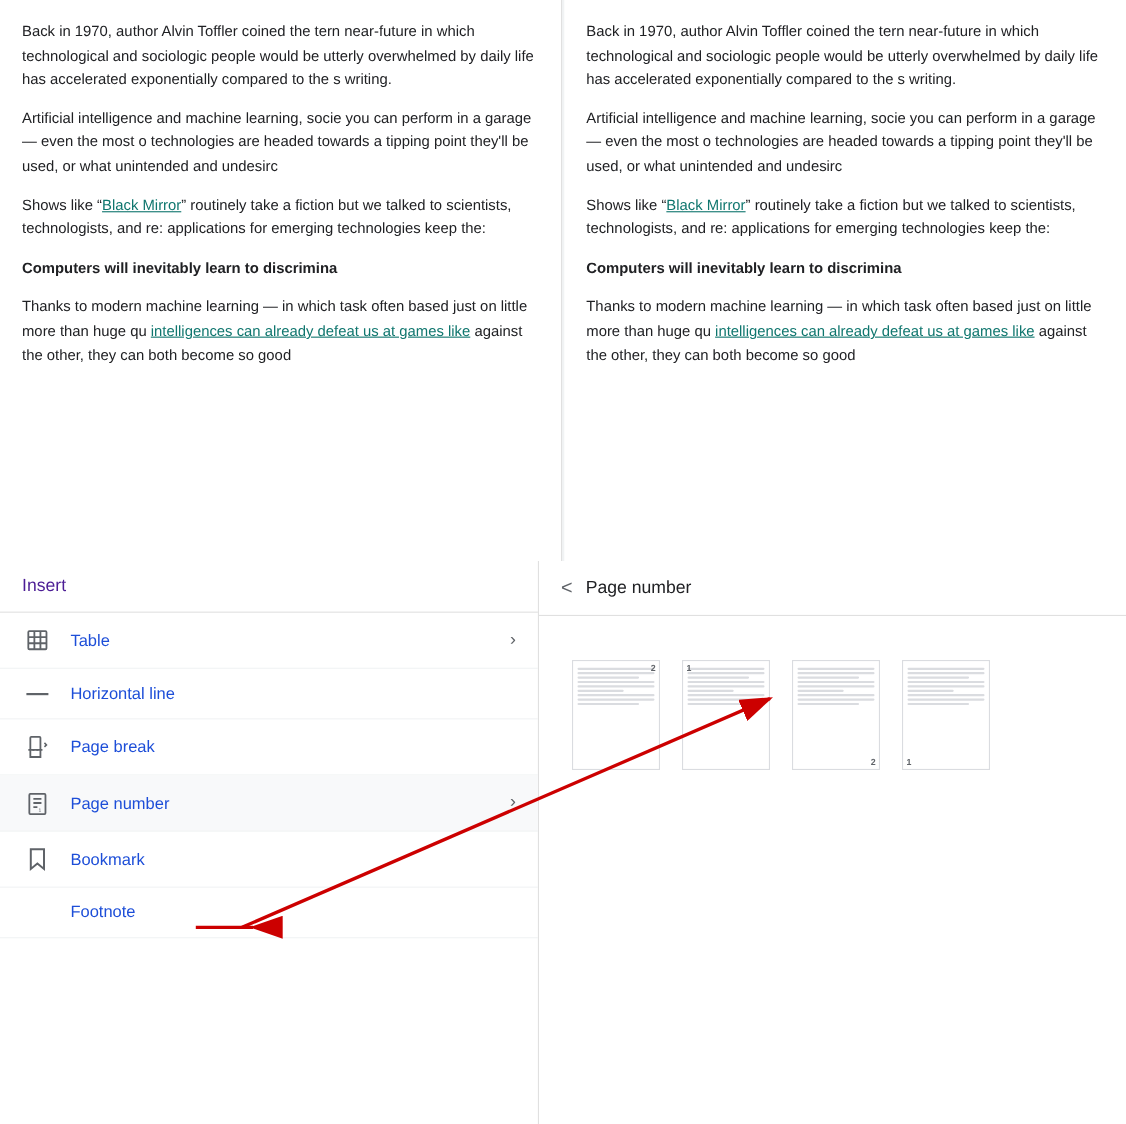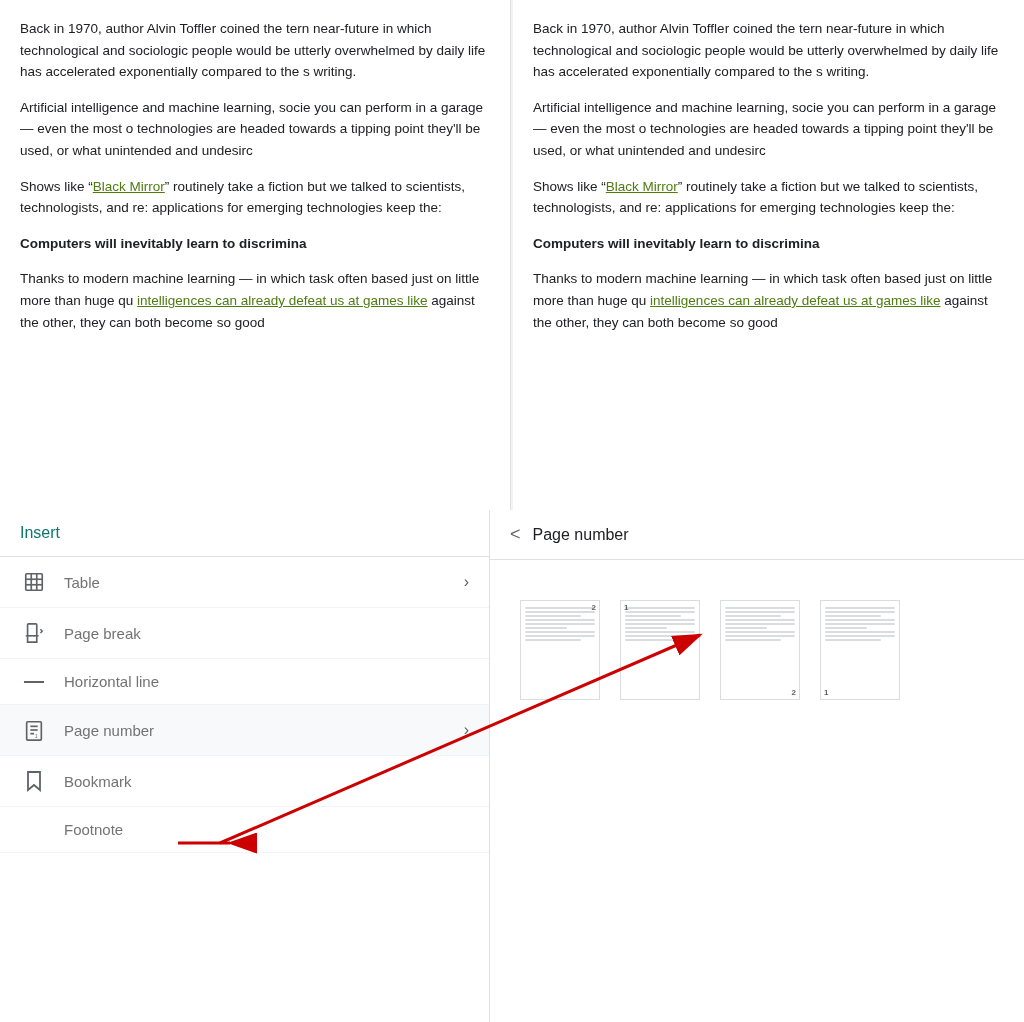--- a/index.html
+++ b/index.html
@@ -39,21 +39,21 @@
       font-size: 13.5px;
       line-height: 1.6;
       color: #202124;
     }
 
     .doc-text p {
       margin-bottom: 14px;
     }
 
     .doc-text a {
-      color: #4d7c0f;
+      color: #0f766e;
       text-decoration: underline;
     }
 
     .doc-text strong {
       font-weight: bold;
     }
 
     
     .bottom-area {
       display: flex;
@@ -68,21 +68,21 @@
       border-right: 1px solid #e0e0e0;
       background: #fff;
       display: flex;
       flex-direction: column;
     }
 
     .insert-header {
       padding: 14px 20px;
       font-size: 16px;
       font-weight: 400;
-      color: #0f766e;
+      color: #4c1d95;
       border-bottom: 1px solid #e0e0e0;
     }
 
     .menu-item {
       display: flex;
       align-items: center;
       padding: 14px 20px;
       border-bottom: 1px solid #f1f3f4;
       cursor: pointer;
       position: relative;
@@ -94,21 +94,21 @@
       display: flex;
       align-items: center;
       justify-content: center;
       color: #5f6368;
       font-size: 18px;
       flex-shrink: 0;
     }
 
     .menu-label {
       font-size: 15px;
-      color: #737373;
+      color: #1d4ed8;
       flex: 1;
     }
 
     .menu-arrow {
       color: #5f6368;
       font-size: 16px;
     }
 
     
     .hline-icon {
@@ -290,35 +290,35 @@
           <line x1="9" y1="3" x2="9" y2="21"></line>
           <line x1="15" y1="3" x2="15" y2="21"></line>
         </svg>
       </div>
       <span class="menu-label">Table</span>
       <span class="menu-arrow">›</span>
     </div>
 
     <div class="menu-item">
       <div class="menu-icon">
+        <div class="hline-icon"></div>
+      </div>
+      <span class="menu-label">Horizontal line</span>
+    </div>
+
+    <div class="menu-item">
+      <div class="menu-icon">
         <svg class="pagebreak-icon-svg" viewBox="0 0 24 24" fill="none" stroke="#5f6368" stroke-width="1.8">
           <rect x="5" y="2" width="10" height="13" rx="1"></rect>
           <path d="M5 15 L5 22 L15 22 L15 15"></path>
           <line x1="3" y1="15" x2="17" y2="15" stroke-dasharray="2,2"></line>
           <path d="M19 8 L21 10 L19 12" stroke-width="1.5"></path>
         </svg>
       </div>
       <span class="menu-label">Page break</span>
-    </div>
-
-    <div class="menu-item">
-      <div class="menu-icon">
-        <div class="hline-icon"></div>
-      </div>
-      <span class="menu-label">Horizontal line</span>
     </div>
 
     <div class="menu-item" style="background:#f8f9fa;">
       <div class="menu-icon">
         <svg class="pagenumber-icon-svg" viewBox="0 0 24 24" fill="none" stroke="#5f6368" stroke-width="1.8">
           <rect x="4" y="3" width="16" height="20" rx="1"></rect>
           <line x1="8" y1="8" x2="16" y2="8"></line>
           <line x1="8" y1="12" x2="16" y2="12"></line>
           <line x1="8" y1="16" x2="12" y2="16"></line>
           <text x="13" y="21" font-size="5" fill="#5f6368" stroke="none">1</text>

